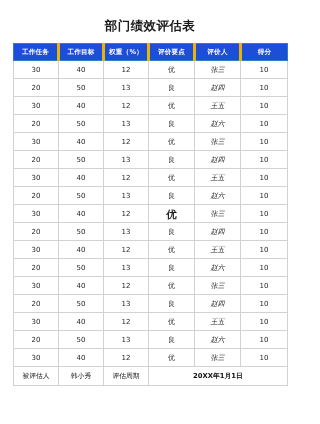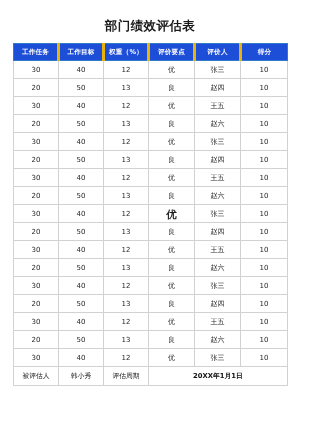--- a/index.html
+++ b/index.html
@@ -71,20 +71,21 @@
   td.rating {
     font-size: 7px;
   }
   td.rating.big {
     font-size: 10.5px;
     font-weight: 700;
   }
   td.person {
     font-size: 6.8px;
     color: #2b2b2b;
+    font-style: italic;
   }
   tr.footer-row td {
     height: 18px;
     font-size: 6.8px;
   }
   tr.footer-row td.f-label {
     color: #222;
     text-align: center;
   }
   tr.footer-row td.f-value {

